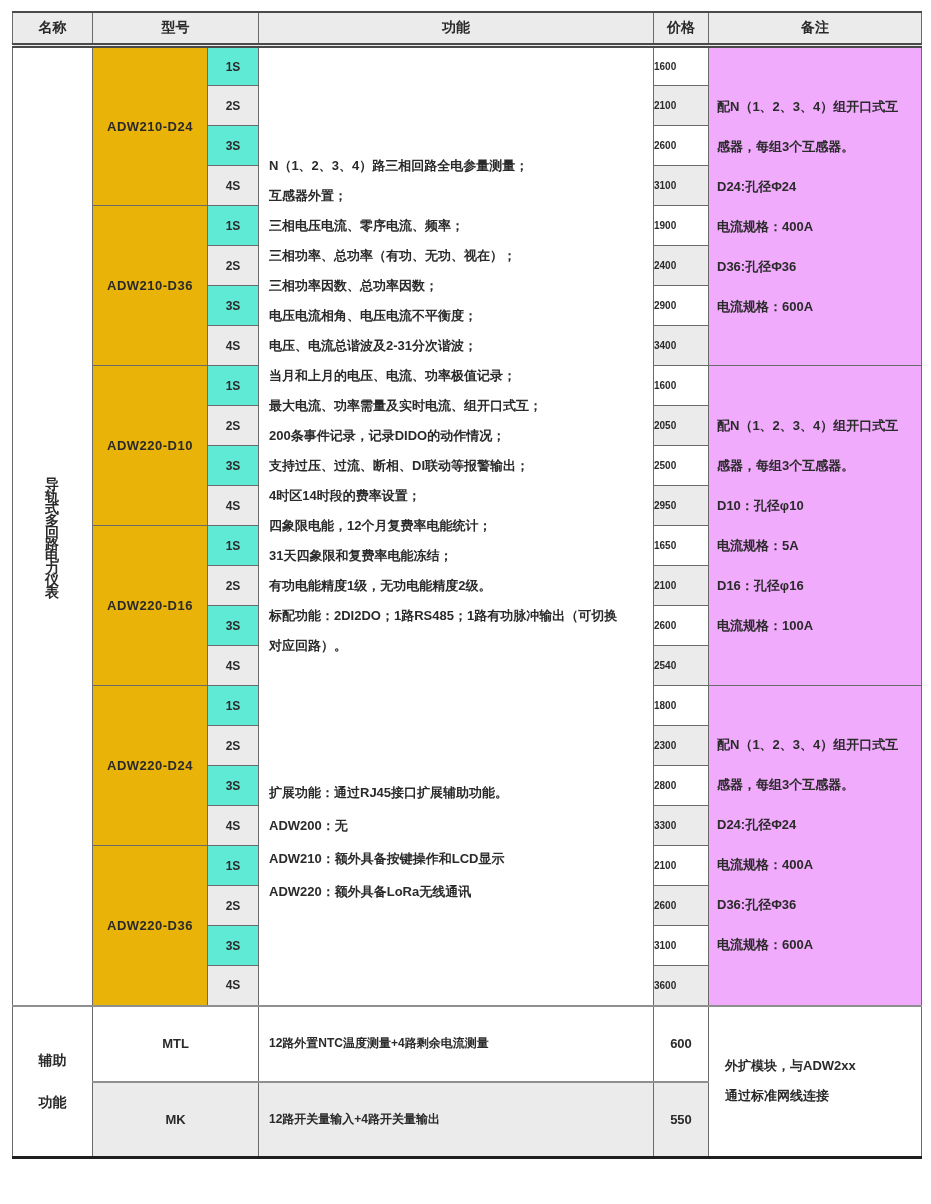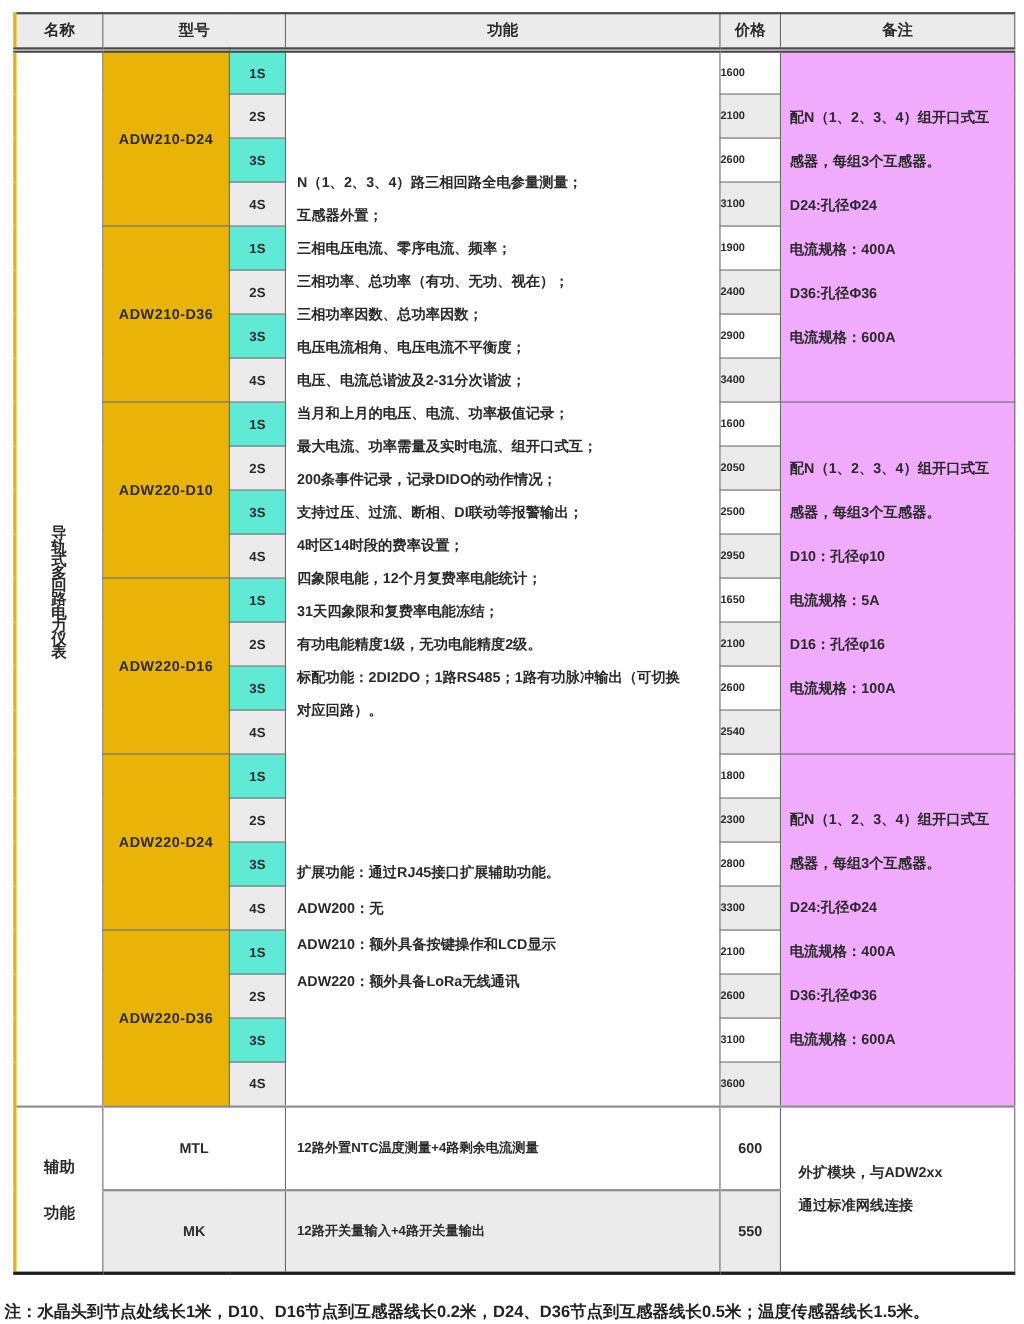--- a/index.html
+++ b/index.html
@@ -8,21 +8,21 @@
     font-family:"Liberation Sans","DejaVu Sans",sans-serif;
     color:#2a2a2a;
     -webkit-font-smoothing:antialiased;
   }
   .page{padding:11px 10px 0 12px;}
   table.spec{
     border-collapse:collapse;
     table-layout:fixed;
     width:909px;
     border-top:2px solid #4a4a4a;
-    border-left:3px solid #eab308;
+    border-left:1px solid #eab308;
     border-right:1px solid #6a6a6a;
     padding-left:43px;
   }
   col.c-name{width:80px}
   col.c-model{width:115px}
   col.c-variant{width:51px}
   col.c-func{width:395px}
   col.c-price{width:55px}
   col.c-remark{width:213px}
 
@@ -298,14 +298,13 @@
         </td>
       </tr>
       <tr class="last">
         <td class="aux-model g" colspan="2">MK</td>
         <td class="aux-func g">12路开关量输入+4路开关量输出</td>
         <td class="aux-price g">550</td>
       </tr>
     </tbody>
   </table>
 
-  <div class="footer-note">注：水晶头到节点处线长1米，D10、D16节点到互感器线长0.2米，D24、D36节点到互感器线长0.5米；温度传感器线长1.5米。</div>
 </div>
 
 </body></html>

